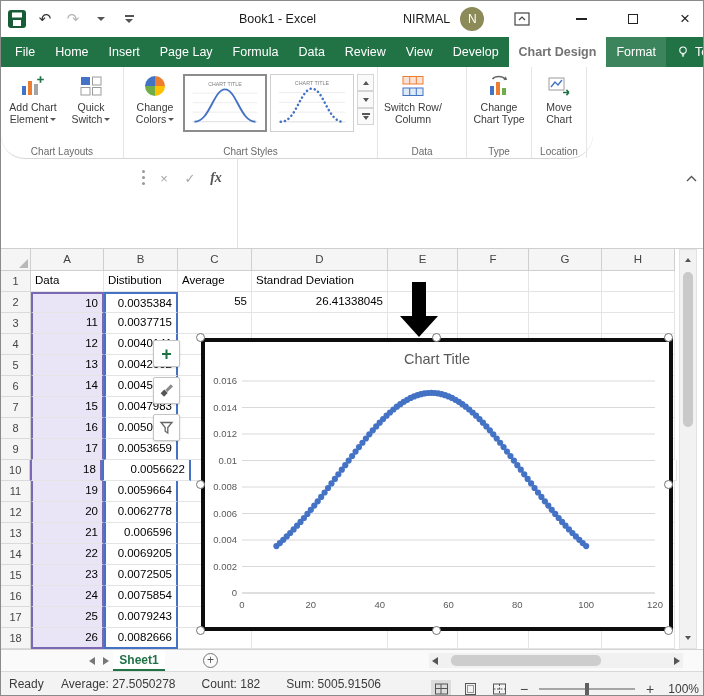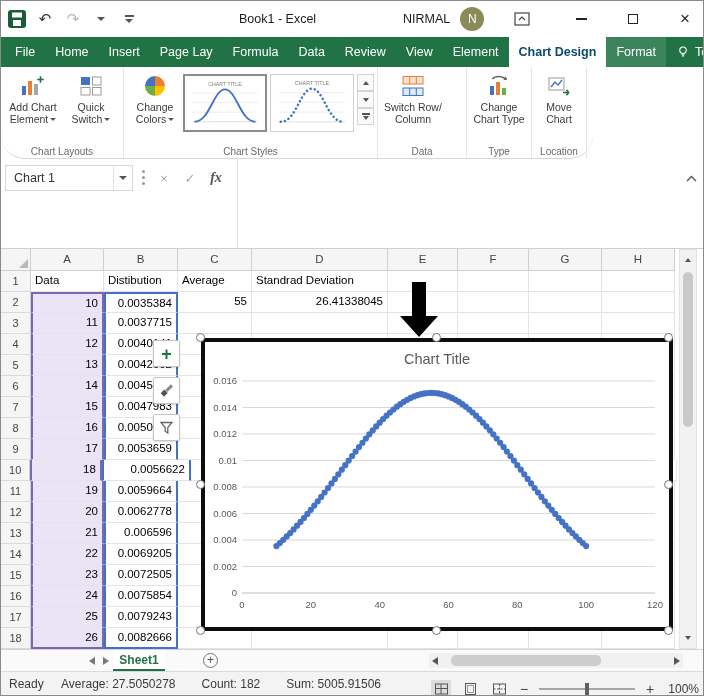--- a/index.html
+++ b/index.html
@@ -21,21 +21,21 @@
           display:flex;align-items:center;justify-content:center;}
   .winbtn{position:absolute;top:0;width:40px;height:36px;display:flex;align-items:center;justify-content:center;}
   #ribbon-opts{left:504px;width:34px;}
   #btn-min{left:560px;} #btn-max{left:612px;} #btn-close{left:664px;font-size:17px;color:#222;}
   .min-glyph{width:11px;height:1.6px;background:#222;}
   .max-glyph{width:10px;height:10px;border:1.4px solid #222;box-sizing:border-box;}
   
   #tab-row{position:absolute;left:0;top:36px;width:704px;height:30px;background:#217346;display:flex;align-items:stretch;}
   #tabs{display:flex;align-items:stretch;padding-left:4px;}
   .rtab{display:flex;align-items:center;gap:5px;padding:0 10px;color:#fff;font-size:12.5px;white-space:nowrap;}
-  .rtab.active{background:#fff;color:#0c4a6e;font-weight:bold;}
+  .rtab.active{background:#fff;color:#737373;font-weight:bold;}
   .rtab.ctx{background:rgba(255,255,255,0.12);}
   .bulb{width:14px;height:14px;}
   
   #ribbon{position:absolute;left:0;top:66px;width:592px;height:92px;background:#fff;border-bottom:1px solid #d6d6d6;
           display:flex;box-sizing:border-box;border-radius:24px;}
   .rgroup{position:relative;height:100%;border-right:1px solid #e5e5e5;display:flex;align-items:flex-start;padding:3px 3px 14px 3px;box-sizing:border-box;}
   .rgroup-label{position:absolute;bottom:1px;left:0;right:0;text-align:center;font-size:10px;color:#696969;}
   .bigbtn{display:flex;flex-direction:column;align-items:center;padding-top:3px;font-size:10.5px;line-height:11.5px;
           color:#3b3b3b;text-align:center;height:72px;}
   .bigbtn svg{width:26px;height:26px;margin-bottom:3px;}
@@ -203,21 +203,21 @@
         <div class="rtab">
           <span>Data</span>
         </div>
         <div class="rtab">
           <span>Review</span>
         </div>
         <div class="rtab">
           <span>View</span>
         </div>
         <div class="rtab">
-          <span>Element</span>
+          <span>Develop</span>
         </div>
         <div class="rtab active">
           <span>Chart Design</span>
         </div>
         <div class="rtab ctx">
           <span>Format</span>
         </div>
         <div class="rtab">
           <svg viewBox="0 0 16 16" class="bulb">
             <circle cx="8" cy="6" r="3.7" fill="none" stroke="#fff" stroke-width="1.2"></circle>
@@ -337,26 +337,20 @@
             <path d="M17 19.5 h6 m0 0 l-2.6 -2.6 m2.6 2.6 l-2.6 2.6" stroke="#217346" stroke-width="1.5" fill="none"></path>
           </svg>
         <div class="lbl"><span>Move Chart</span></div>
       </div>
       <div class="rgroup-label">Location</div>
     </div>
     <div class="rgroup" id="ribbon-spacer"></div>
   </div>
 
   <div id="formula-area">
-    <div id="name-box">
-      <span id="name-box-text">Chart 1</span>
-      <span id="name-box-caret">
-          <span class="tri-down"></span>
-        </span>
-    </div>
     <div id="fx-dots"></div>
     <div class="fb-btn" id="fb-cancel">
         <span>×</span>
       </div>
     <div class="fb-btn" id="fb-enter">
         <span>✓</span>
       </div>
     <div class="fb-btn" id="fb-fx">
         <span>fx</span>
       </div>

